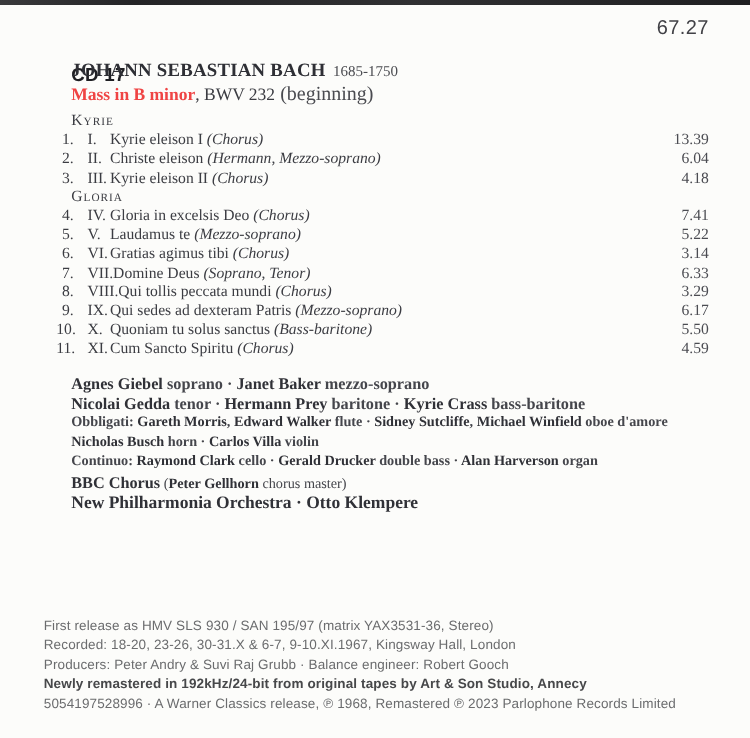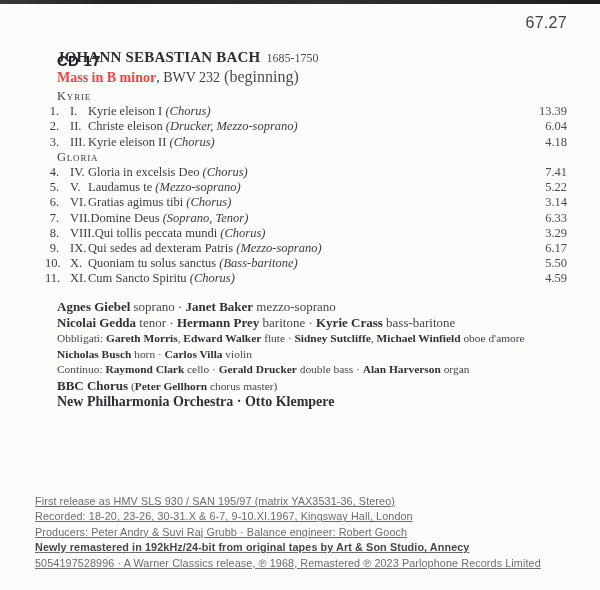--- a/index.html
+++ b/index.html
@@ -49,29 +49,29 @@
   .t-title .perf{font-style:italic;}
   .t-time{margin-left:auto;flex:none;color:#4b4c52;}
   
   .performers{position:absolute;left:57px;top:299px;width:510px;}
   .p-line{white-space:nowrap;}
   .p-large{font-size:13px;line-height:16px;}
   .p-small{font-size:11.4px;line-height:15.6px;}
   .p-chorus{font-size:13px;line-height:16.4px;}
   .p-orch{font-size:14px;line-height:16.6px;}
   .seg-b{font-weight:700;color:#303137;}
-  .seg-r{font-weight:400;color:#45464c;}
+  .seg-r{font-weight:700;color:#45464c;}
   .seg-sb{font-weight:700;font-size:11.4px;color:#303137;}
   .seg-sr{font-weight:400;font-size:11.4px;color:#45464c;}
   
   .fineprint{
     position:absolute;left:35px;top:494px;width:540px;
     font-family:"Liberation Sans", sans-serif;
     font-size:10.8px;line-height:15.4px;color:#6b6c6e;
-    letter-spacing:.1px;white-space:nowrap;text-decoration:underline;
+    letter-spacing:.1px;white-space:nowrap;
   }
   .fp-bold{font-weight:700;color:#47484a;}
 </style>
 </head>
 <body>
 
 <div class="top-strip"></div>
 
 <div class="hdr-cd">CD 17</div>
 <div class="hdr-time">67.27</div>
@@ -89,21 +89,21 @@
     <div class="section-heading">Kyrie</div>
     <div class="track-row">
       <span class="t-num">1.</span>
       <span class="t-roman">I.</span>
       <span class="t-title">Kyrie eleison I <span class="perf">(Chorus)</span></span>
       <span class="t-time">13.39</span>
     </div>
     <div class="track-row">
       <span class="t-num">2.</span>
       <span class="t-roman">II.</span>
-      <span class="t-title">Christe eleison <span class="perf">(Drucker, Mezzo-soprano)</span></span>
+      <span class="t-title">Christe eleison <span class="perf">(Hermann, Mezzo-soprano)</span></span>
       <span class="t-time">6.04</span>
     </div>
     <div class="track-row">
       <span class="t-num">3.</span>
       <span class="t-roman">III.</span>
       <span class="t-title">Kyrie eleison II <span class="perf">(Chorus)</span></span>
       <span class="t-time">4.18</span>
     </div>
     <div class="section-heading">Gloria</div>
     <div class="track-row">

